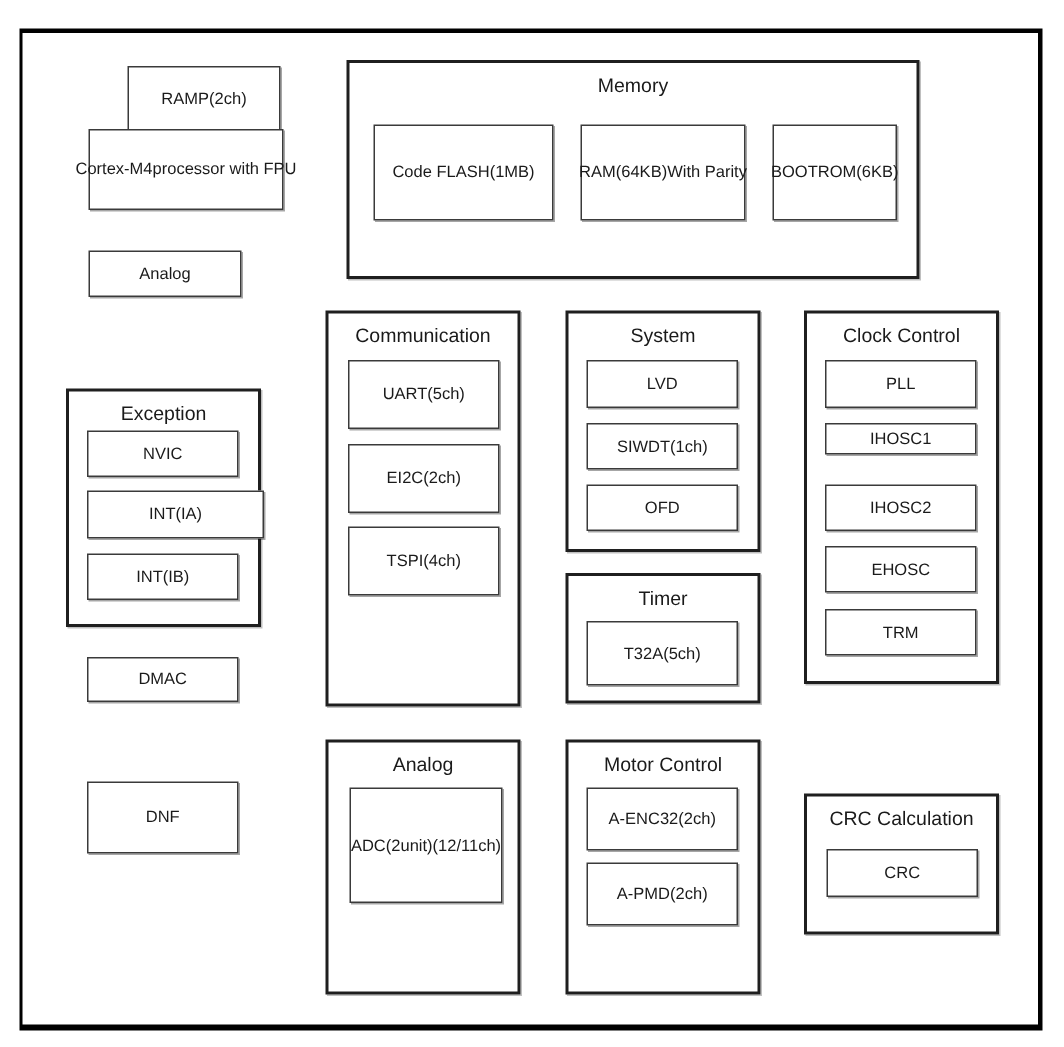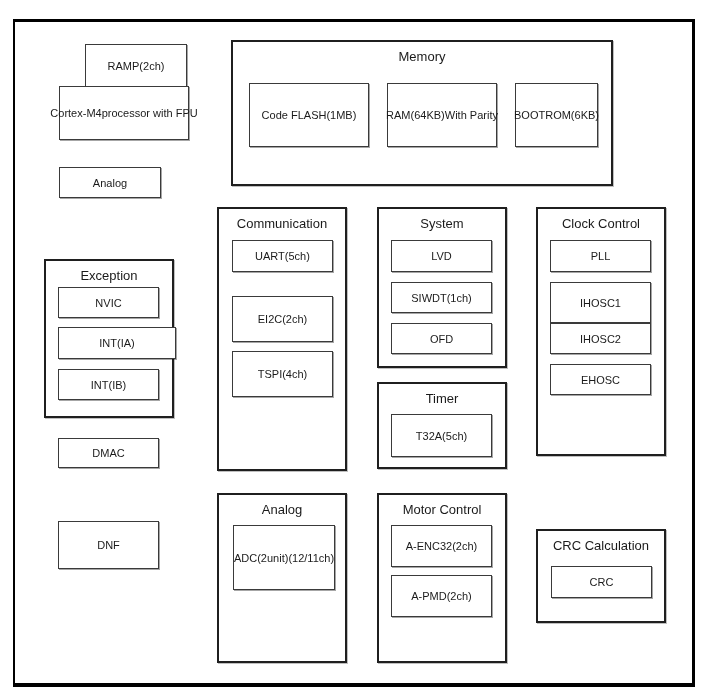--- a/index.html
+++ b/index.html
@@ -94,21 +94,21 @@
     </div>
   <div class="box" style="left:515px;top:83px;width:83px;height:64px">
       <span>BOOT</span>
       <span>ROM</span>
       <span>(6KB)</span>
     </div>
 
   <div class="group" style="left:217px;top:207px;width:130px;height:264px">
     <span class="group-title">Communication</span>
   </div>
-  <div class="box" style="left:232px;top:240px;width:101px;height:32px">
+  <div class="box" style="left:232px;top:240px;width:101px;height:46px">
       <span>UART</span>
       <span>(5ch)</span>
     </div>
   <div class="box" style="left:232px;top:296px;width:101px;height:46px">
       <span>EI2C</span>
       <span>(2ch)</span>
     </div>
   <div class="box" style="left:232px;top:351px;width:101px;height:46px">
       <span>TSPI</span>
       <span>(4ch)</span>
@@ -118,36 +118,37 @@
     <span class="group-title">System</span>
   </div>
   <div class="box" style="left:391px;top:240px;width:101px;height:32px">LVD</div>
   <div class="box" style="left:391px;top:282px;width:101px;height:31px">SIWDT(1ch)</div>
   <div class="box" style="left:391px;top:323px;width:101px;height:31px">OFD</div>
 
   <div class="group" style="left:536px;top:207px;width:130px;height:249px">
     <span class="group-title">Clock Control</span>
   </div>
   <div class="box" style="left:550px;top:240px;width:101px;height:32px">PLL</div>
-  <div class="box" style="left:550px;top:282px;width:101px;height:41px">IHOSC1</div>
+  <div class="box" style="left:550px;top:282px;width:101px;height:21px">IHOSC1</div>
   <div class="box" style="left:550px;top:323px;width:101px;height:31px">IHOSC2</div>
   <div class="box" style="left:550px;top:364px;width:101px;height:31px">EHOSC</div>
+  <div class="box" style="left:550px;top:406px;width:101px;height:31px">TRM</div>
 
   <div class="group" style="left:377px;top:382px;width:130px;height:87px">
     <span class="group-title">Timer</span>
   </div>
   <div class="box" style="left:391px;top:414px;width:101px;height:43px">
       <span>T32A</span>
       <span>(5ch)</span>
     </div>
 
   <div class="group" style="left:217px;top:493px;width:130px;height:170px">
     <span class="group-title">Analog</span>
   </div>
-  <div class="box" style="left:233px;top:525px;width:102px;height:65px">
+  <div class="box" style="left:233px;top:525px;width:102px;height:77px">
       <span>ADC</span>
       <span>(2unit)</span>
       <span>(12/11ch)</span>
     </div>
 
   <div class="group" style="left:377px;top:493px;width:130px;height:170px">
     <span class="group-title">Motor Control</span>
   </div>
   <div class="box" style="left:391px;top:525px;width:101px;height:42px">
       <span>A-ENC32</span>

